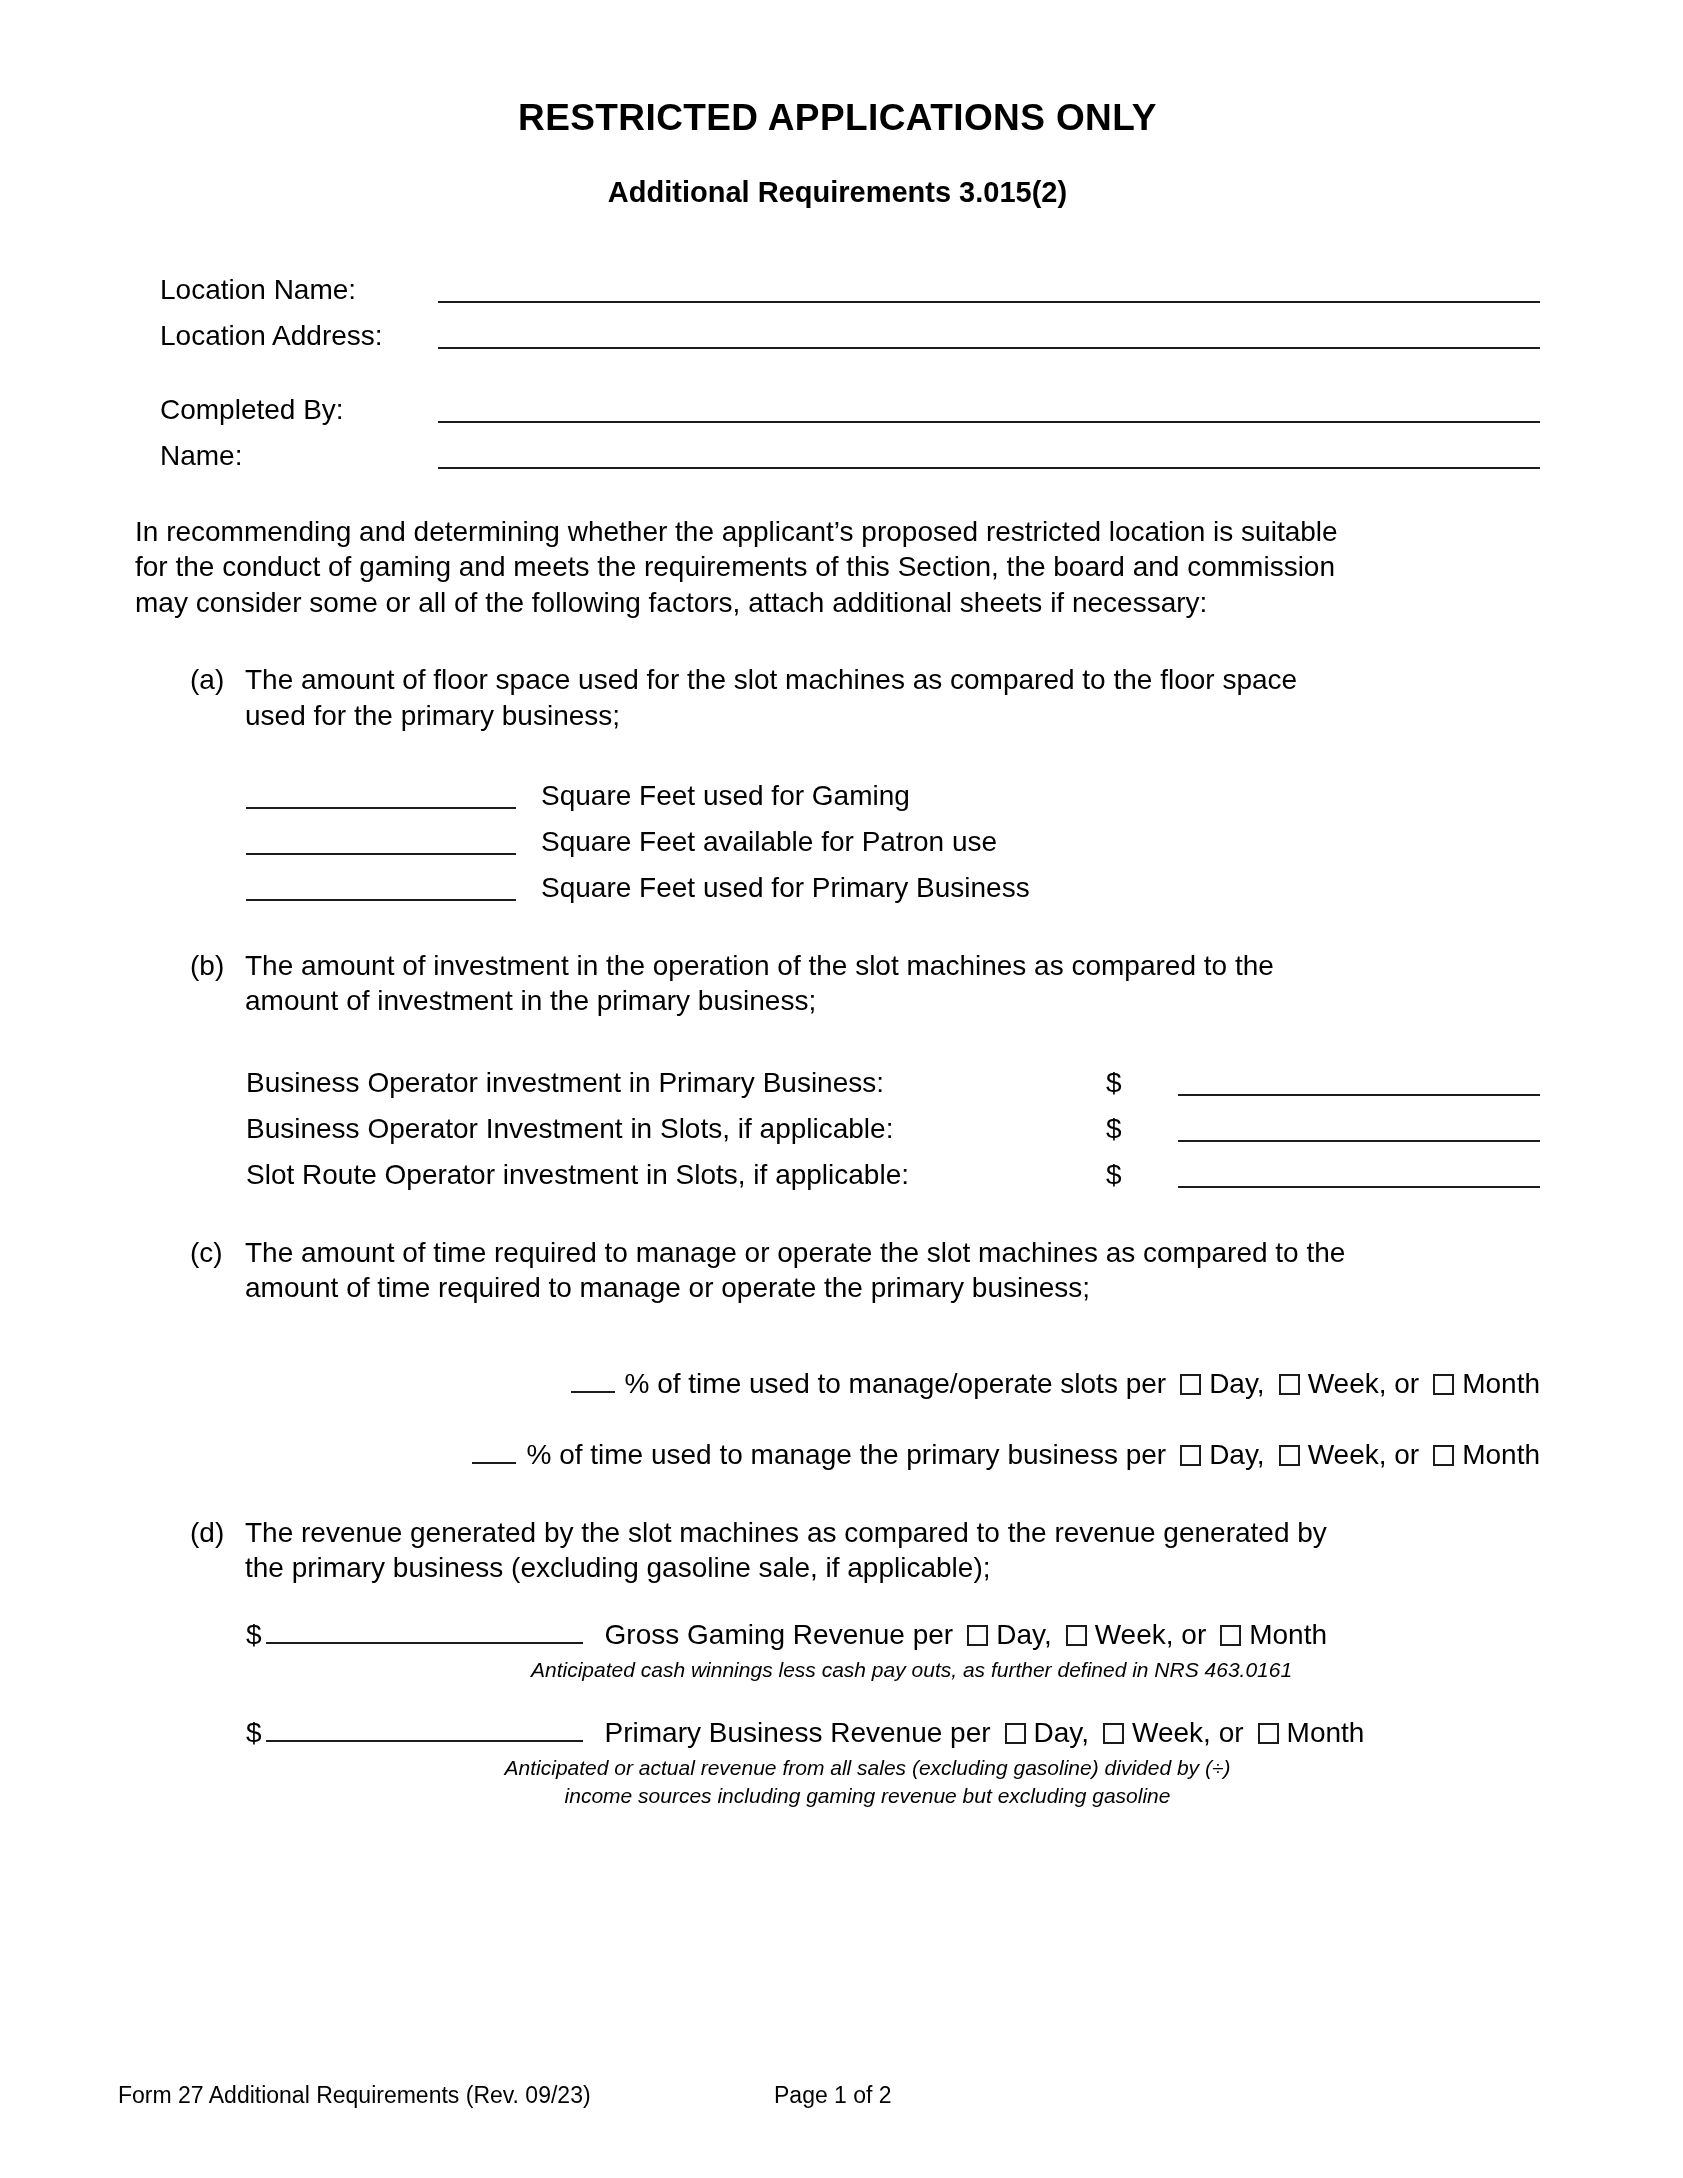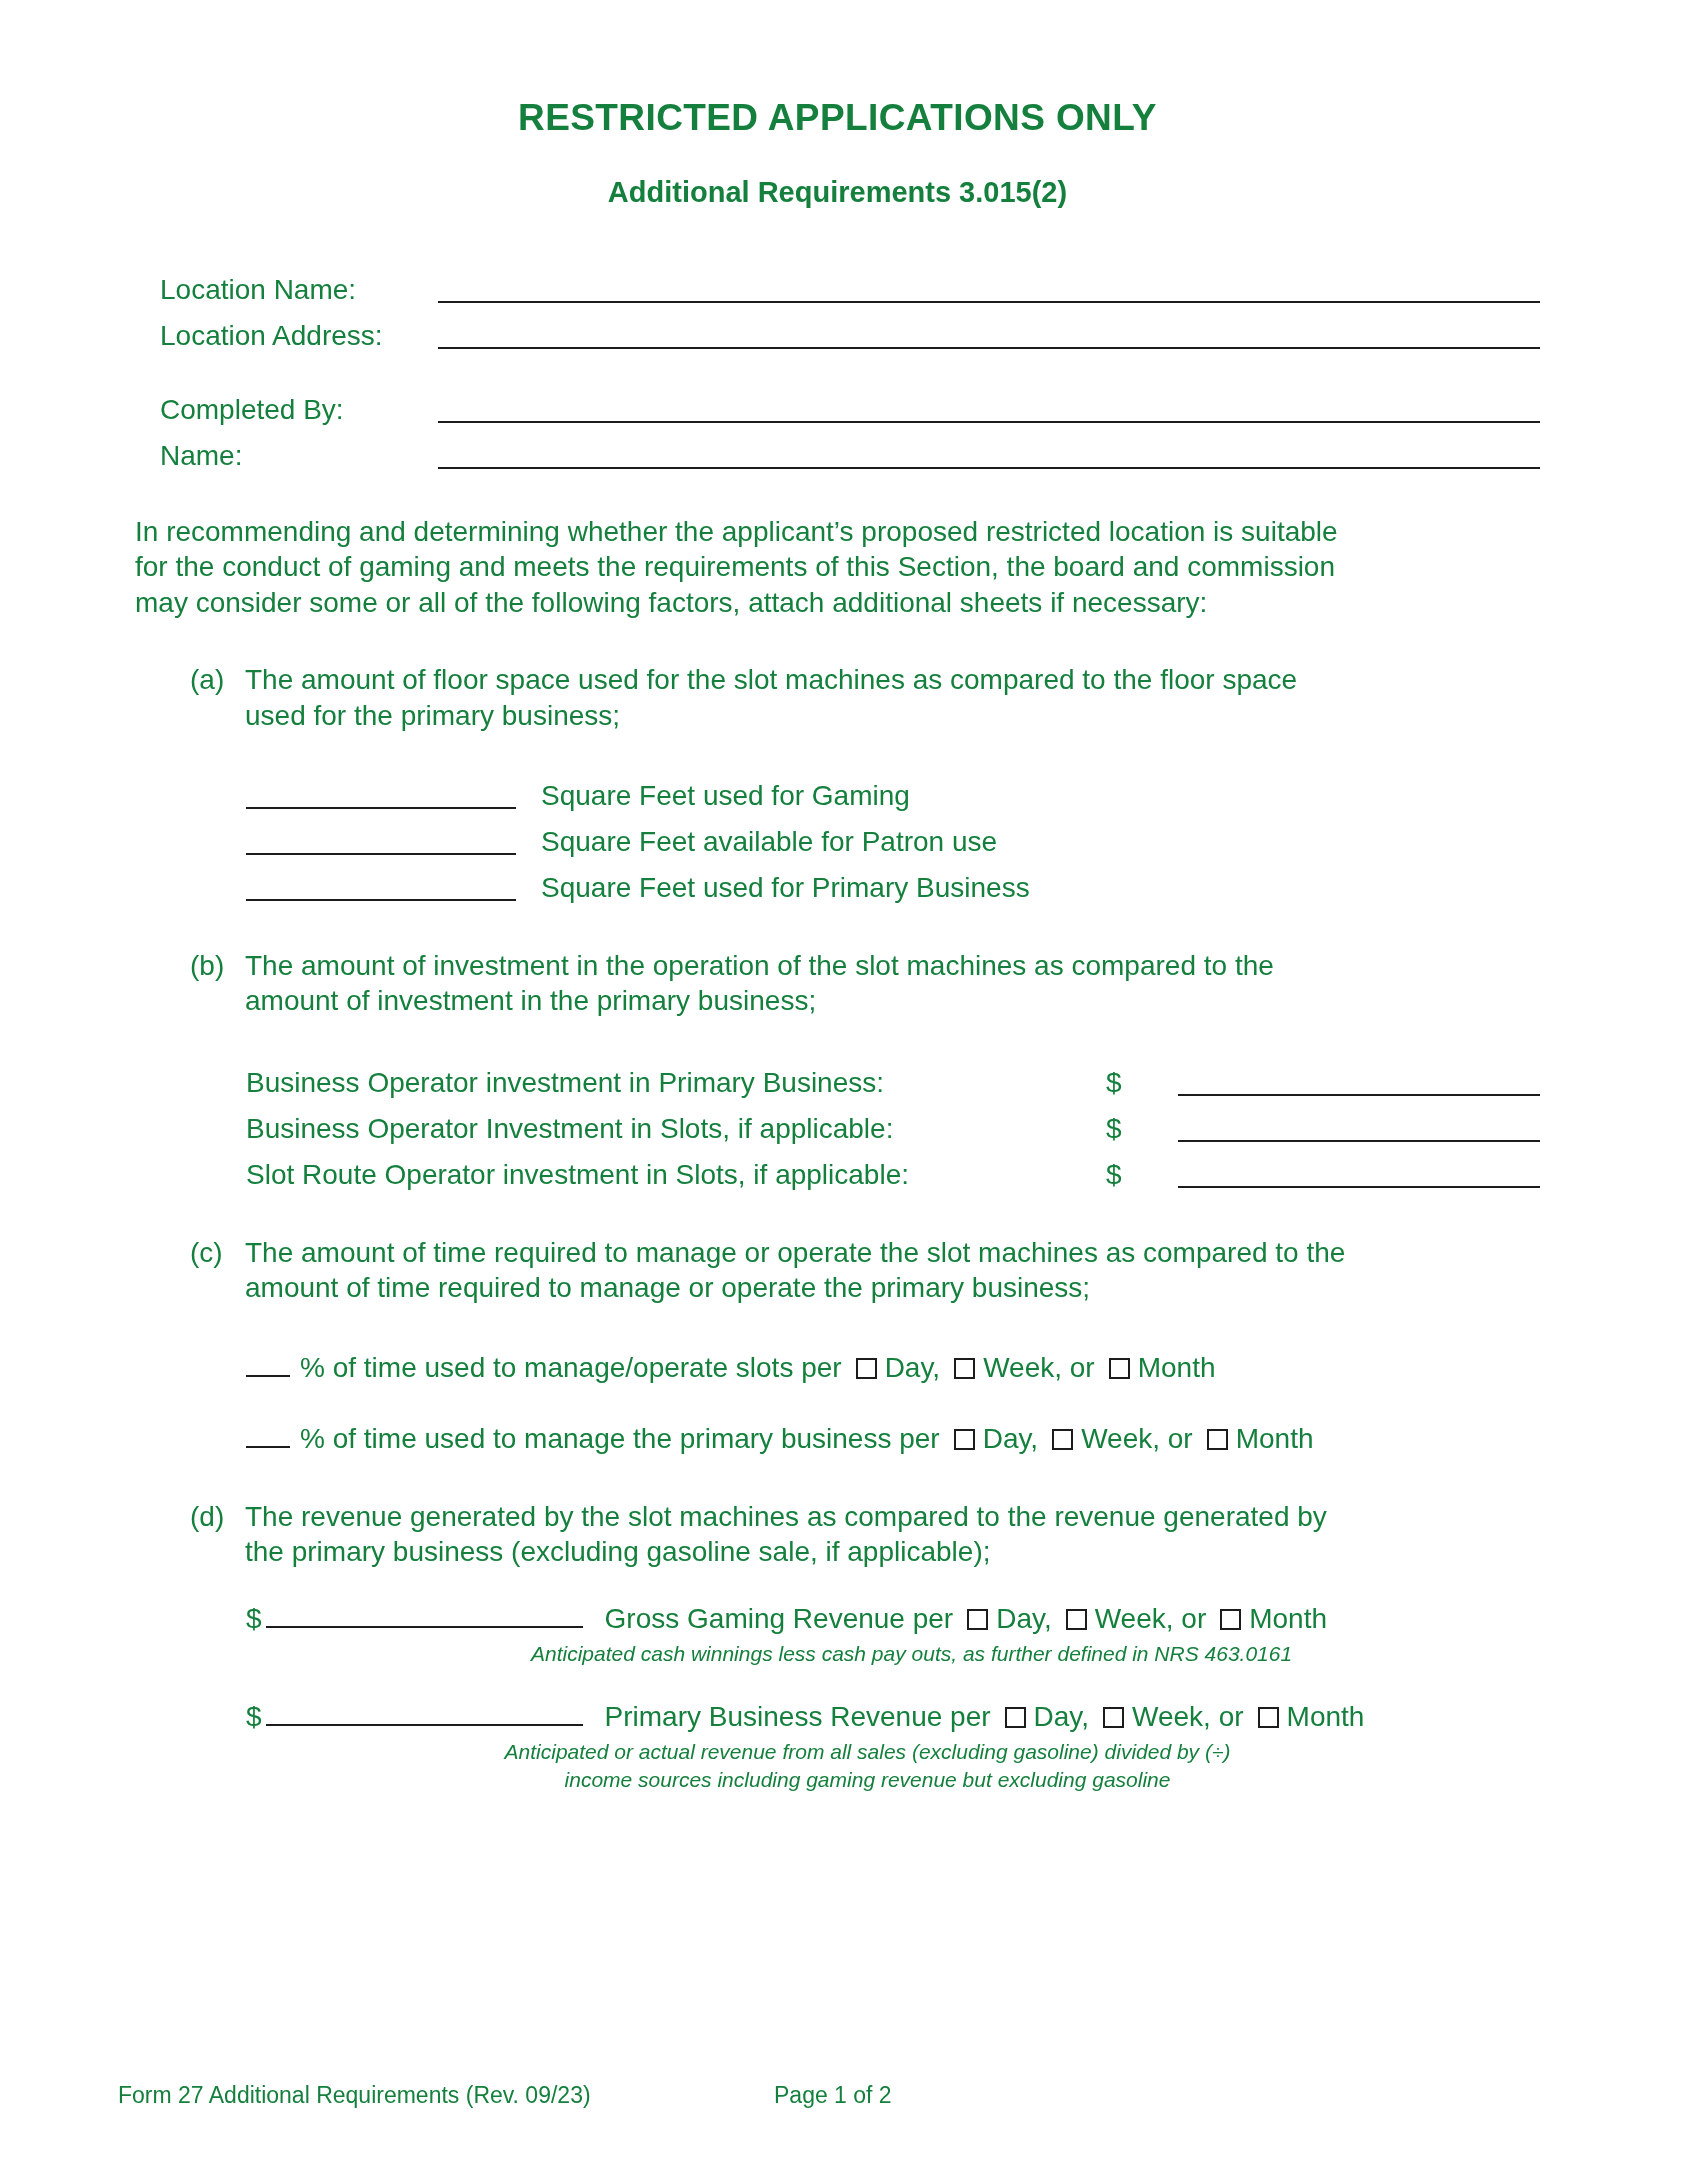--- a/index.html
+++ b/index.html
@@ -2,21 +2,21 @@
 <html><head>
 <meta charset="utf-8">
 <style>
   * { margin: 0; padding: 0; box-sizing: border-box; }
   body { margin: 0; background: #ffffff; }
   .page {
     position: relative;
     width: 1683px;
     height: 2178px;
     background: #ffffff;
-    color: #15803d;
+    color: #000000;
     font-family: "Liberation Sans", sans-serif;
     font-size: 28px;
     line-height: 1.27;
     overflow: hidden;
   }
   .content { padding: 95px 143px 0 135px; }
 
   .title { text-align: center; font-size: 37px; font-weight: bold; letter-spacing: 0.4px; }
   .subtitle { text-align: center; font-size: 29px; font-weight: bold; margin-top: 32px; }
 
@@ -36,21 +36,21 @@
   .a-row { margin-left: 111px; height: 46px; display: flex; align-items: flex-end; }
   .a-blank { width: 270px; flex: none; border-bottom: 2px solid #1c1c1c; height: 30px; margin-bottom: 5px; }
   .a-label { margin-left: 25px; }
 
   .b-rows { margin-top: 36px; }
   .b-row { margin-left: 111px; display: flex; align-items: flex-end; height: 46px; gap: 36px; }
   .b-label { width: 824px; flex: none; }
   .currency { width: 36px; flex: none; }
   .b-line { flex: 1; border-bottom: 2px solid #1c1c1c; height: 30px; margin-bottom: 5px; }
 
-  .c-rows { margin-top: 44px; }
+  .c-rows { margin-top: 60px; text-align: right; }
   .c-row { margin-left: 111px; margin-top: 36px; }
   .short-blank { display: inline-block; width: 44px; height: 26px; border-bottom: 2px solid #1c1c1c; margin-right: 10px; }
 
   .checkbox {
     display: inline-block;
     width: 21px; height: 21px;
     border: 2px solid #1c1c1c;
     vertical-align: -2px;
     margin: 0 8px 0 14px;
     background: #fff;

